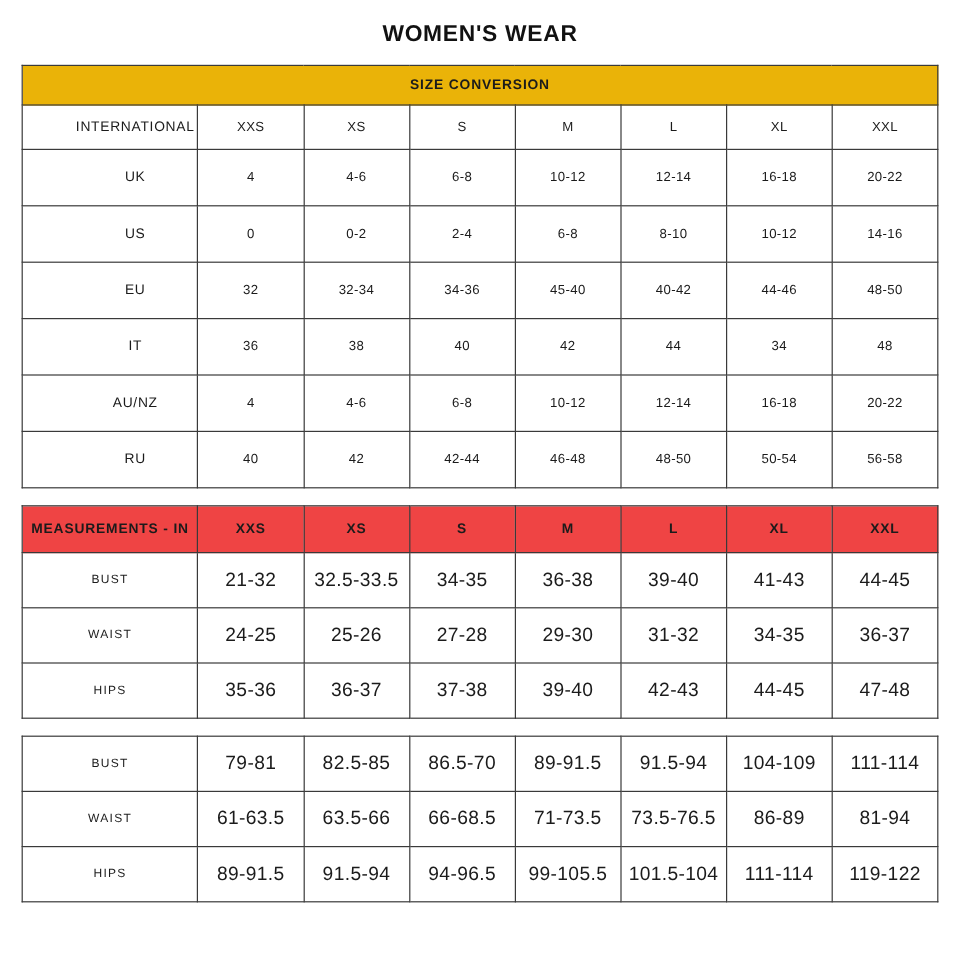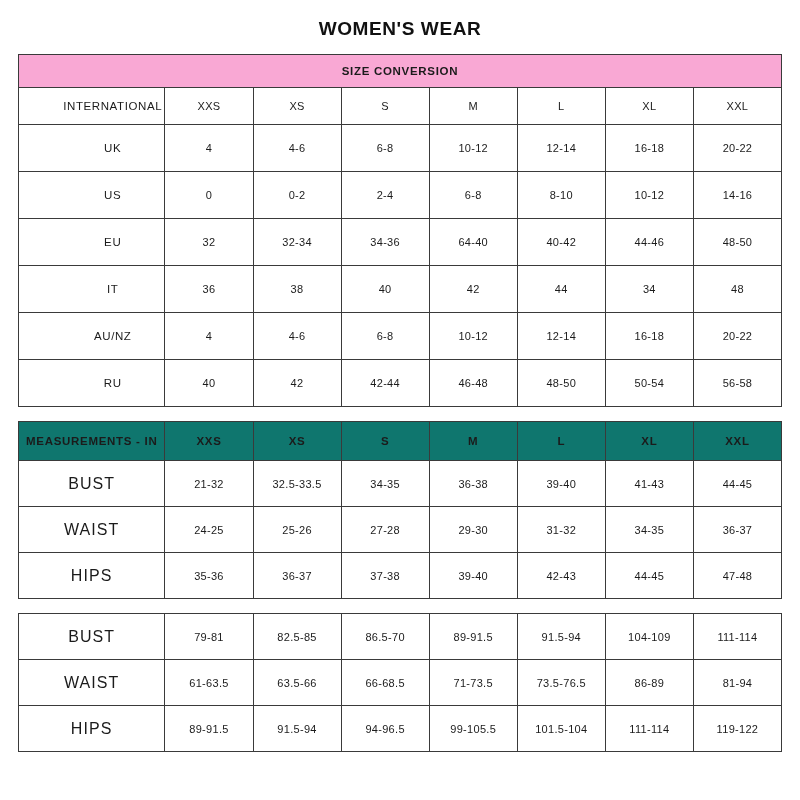--- a/index.html
+++ b/index.html
@@ -40,21 +40,21 @@
     border: 1px solid #3a3a3a;
     text-align: center;
     font-size: 11px;
     font-weight: normal;
     letter-spacing: 0.4px;
     color: #1b1b1b;
     padding: 0;
   }
   
   .t1 .banner {
-    background: #f9a8d4;
+    background: #eab308;
     font-weight: bold;
     font-size: 11.5px;
     letter-spacing: 0.7px;
     height: 32px;
     vertical-align: middle;
   }
   .t1 .hdr td {
     height: 36px;
     vertical-align: middle;
   }
@@ -66,40 +66,40 @@
   .t1 .rowlabel {
     font-size: 11.5px;
     letter-spacing: 0.6px;
     padding-left: 42px;
   }
   
   .tm {
     margin-top: 14px;
   }
   .tm .hdr td {
-    background: #0f766e;
+    background: #ef4444;
     font-weight: bold;
     height: 38px;
     vertical-align: middle;
     font-size: 11.5px;
     letter-spacing: 0.7px;
   }
   .tm .hdr td.lead {
     text-align: center;
   }
   .tm .row td {
     height: 45px;
     vertical-align: middle;
   }
   .tm .rowlabel {
+    font-size: 10px;
+    letter-spacing: 1.1px;
+  }
+  .tm .val {
     font-size: 16px;
-    letter-spacing: 1.1px;
-  }
-  .tm .val {
-    font-size: 11px;
     letter-spacing: 0.3px;
   }
   .t1 .val {
     font-size: 11px;
     letter-spacing: 0.3px;
   }
   
   col.c0 { width: 19.2%; }
   col.cx { width: 11.55%; }
 </style>
@@ -154,21 +154,21 @@
         <td class="val">6-8</td>
         <td class="val">8-10</td>
         <td class="val">10-12</td>
         <td class="val">14-16</td>
       </tr>
       <tr class="row">
         <td class="rowlabel">EU</td>
         <td class="val">32</td>
         <td class="val">32-34</td>
         <td class="val">34-36</td>
-        <td class="val">64-40</td>
+        <td class="val">45-40</td>
         <td class="val">40-42</td>
         <td class="val">44-46</td>
         <td class="val">48-50</td>
       </tr>
       <tr class="row">
         <td class="rowlabel">IT</td>
         <td class="val">36</td>
         <td class="val">38</td>
         <td class="val">40</td>
         <td class="val">42</td>

